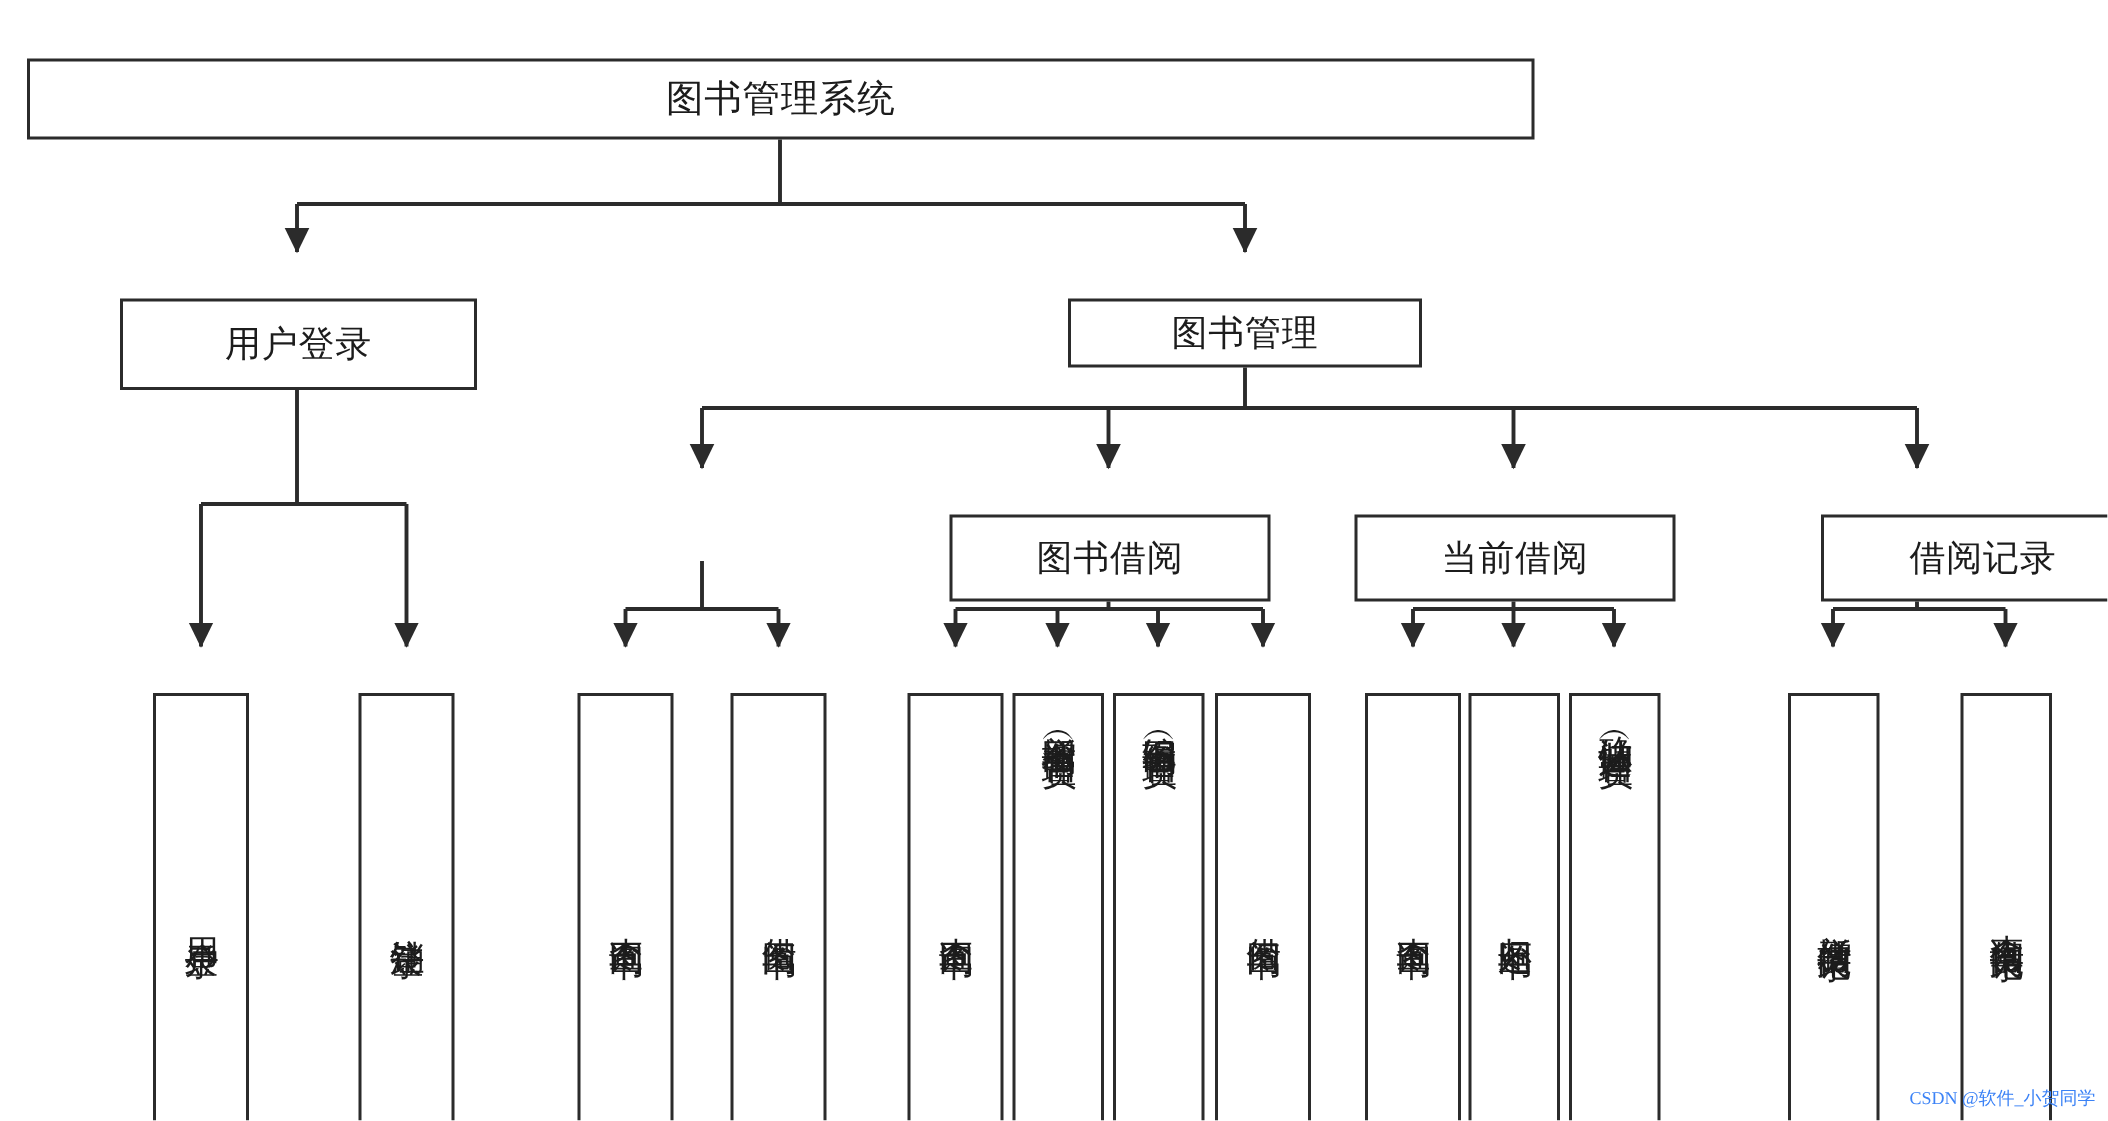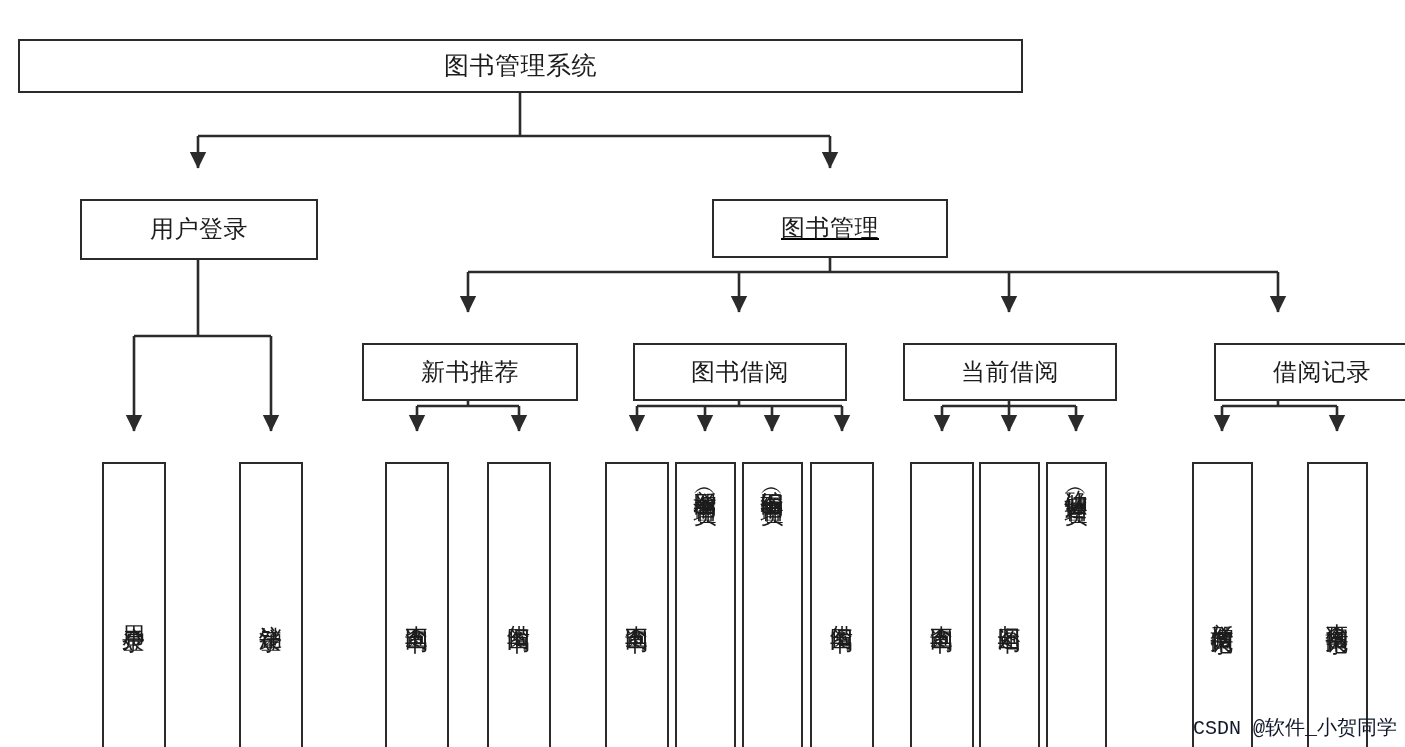--- a/index.html
+++ b/index.html
@@ -67,25 +67,25 @@
     white-space: normal;
   }
   
   .node.vert.top-aligned {
     align-items: flex-start;
   }
   #watermark {
     position: absolute;
     right: 8px;
     bottom: 6px;
-    font-size: 20px;
-    color: #0f172a;
+    font-size: 12px;
+    color: #3b82f6;
     z-index: 5;
     white-space: nowrap;
-    font-family: Liberation Mono, monospace;
+    font-family: Liberation Serif, serif;
   }
 </style>
 </head>
 <body>
 
 <div id="diagram-root">
 
   <svg id="edges-layer" viewBox="0 0 1405 747" width="1405" height="747" xmlns="http://www.w3.org/2000/svg">
     <defs>
       <marker id="arrow" viewBox="0 0 12 12" refX="10.5" refY="6" markerWidth="7" markerHeight="7" orient="auto-start-reverse">
@@ -137,27 +137,24 @@
   </svg>
 
   <div class="node horiz root" style="left:18px; top:12px; width:1005px; height:54px;">
     <span class="node-label">图书管理系统</span>
   </div>
 
   <div class="node horiz" style="left:80px; top:172px; width:238px; height:61px;">
     <span class="node-label">用户登录</span>
   </div>
 
-  <div class="node horiz" style="left:712px; top:172px; width:236px; height:59px;text-decoration:underline;">
+  <div class="node horiz" style="left:712px; top:172px; width:236px; height:46px;">
     <span class="node-label">图书管理</span>
   </div>
 
-  <div class="node horiz" style="left:362px; top:316px; width:216px; height:58px;">
-    <span class="node-label">新书推荐</span>
-  </div>
 
   <div class="node horiz" style="left:903px; top:316px; width:214px; height:58px;">
     <span class="node-label">当前借阅</span>
   </div>
 
   <div class="node horiz" style="left:633px; top:316px; width:214px; height:58px;">
     <span class="node-label">图书借阅</span>
   </div>
 
   <div class="node horiz" style="left:1214px; top:316px; width:216px; height:58px;">

